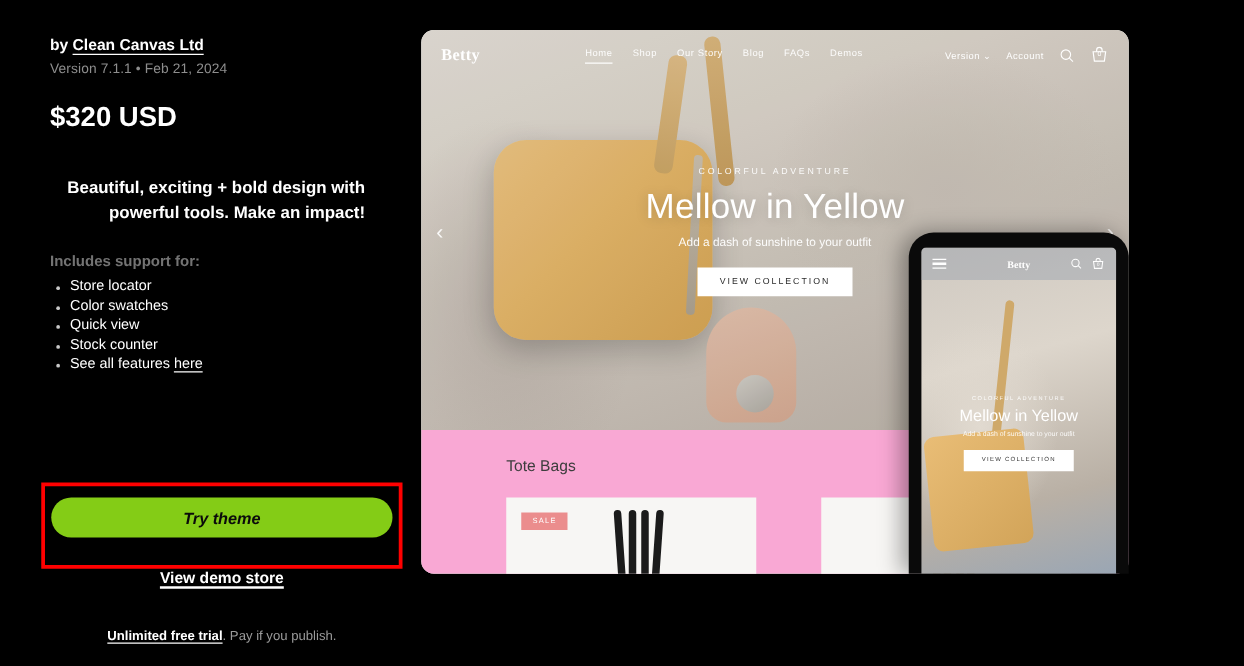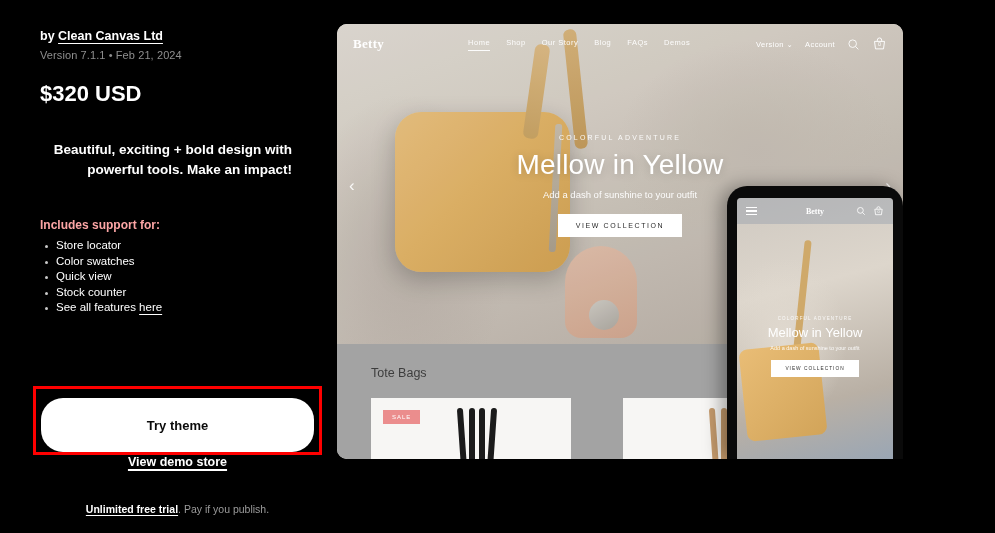--- a/index.html
+++ b/index.html
@@ -22,21 +22,21 @@
     color: #ffffff; text-decoration: underline; text-underline-offset: 3px;
     text-decoration-thickness: 1px; cursor: pointer;
   }
   .version { margin-top: 6px; font-size: 11px; color: #8e8e8e; letter-spacing: 0.1px; }
   .price { margin-top: 20px; font-size: 22px; font-weight: 700; color: #ffffff; }
 
   .tagline {
     margin-top: 33px; font-size: 13.5px; line-height: 20px;
     font-weight: 700; color: #ffffff; width: 252px; text-align: right;
   }
-  .support-head { margin-top: 38px; font-size: 12px; font-weight: 700; color: #fca5a5; }
+  .support-head { margin-top: 22px; font-size: 12px; font-weight: 700; color: #737373; }
   ul.features { margin-top: 6px; list-style: none; }
   ul.features li {
     position: relative; padding-left: 16px; font-size: 11.5px;
     line-height: 15.5px; color: #ffffff;
   }
   ul.features li::before {
     content: ""; position: absolute; left: 5px; top: 7px;
     width: 3px; height: 3px; border-radius: 50%; background: #c9c9c9;
   }
   ul.features li .inline-link {
@@ -45,26 +45,27 @@
   }
 
   
   .highlight-box {
     position: absolute; left: 33px; top: 386px;
     width: 289px; height: 69px;
     border: 3px solid #ff0000; background: transparent;
   }
   .try-theme {
     position: absolute; left: 41px; top: 398px;
-    width: 273px; height: 54px; border-radius: 22px;
-    background: #ffffff; color: #0b0b0b;
+    width: 273px; height: 32px; border-radius: 22px;
+    background: #84cc16; color: #0b0b0b;
     font-size: 13px; font-weight: 700;
     display: flex; align-items: center; justify-content: center;
     border: none; cursor: pointer;
     font-family: "Liberation Sans", sans-serif;
+    font-style: italic;
   }
   .view-demo {
     position: absolute; left: 41px; top: 455px; width: 273px;
     text-align: center; font-size: 12.5px; font-weight: 700; color: #ffffff;
   }
   .view-demo span {
     text-decoration: underline; text-underline-offset: 3px;
     text-decoration-thickness: 1.5px; cursor: pointer;
   }
   .trial-note {
@@ -163,21 +164,21 @@
     cursor: pointer; border: none; font-family: "Liberation Sans", sans-serif;
   }
   .arrow {
     position: absolute; top: 152px; color: rgba(255,255,255,.9);
     font-size: 17px; cursor: pointer; z-index: 6; font-weight: 300;
     user-select: none;
   }
   .arrow.left { left: 12px; }
   .arrow.right { right: 12px; }
 
-  .products { position: absolute; left: 0; right: 0; top: 320px; bottom: 0; background: #a3a3a3; }
+  .products { position: absolute; left: 0; right: 0; top: 320px; bottom: 0; background: #f9a8d4; padding-left: 34px; }
   .products-title {
     margin: 22px 0 0 34px; font-size: 12.5px; color: #3d3d3d;
     font-family: "Liberation Sans", sans-serif;
   }
   .prod-grid {
     display: flex; gap: 0; margin-top: 18px; padding: 0 34px;
   }
   .prod-card { position: relative; width: 200px; height: 80px; background: #f7f6f4; }
   .prod-card + .prod-card { margin-left: 52px; }
   .sale-badge {

